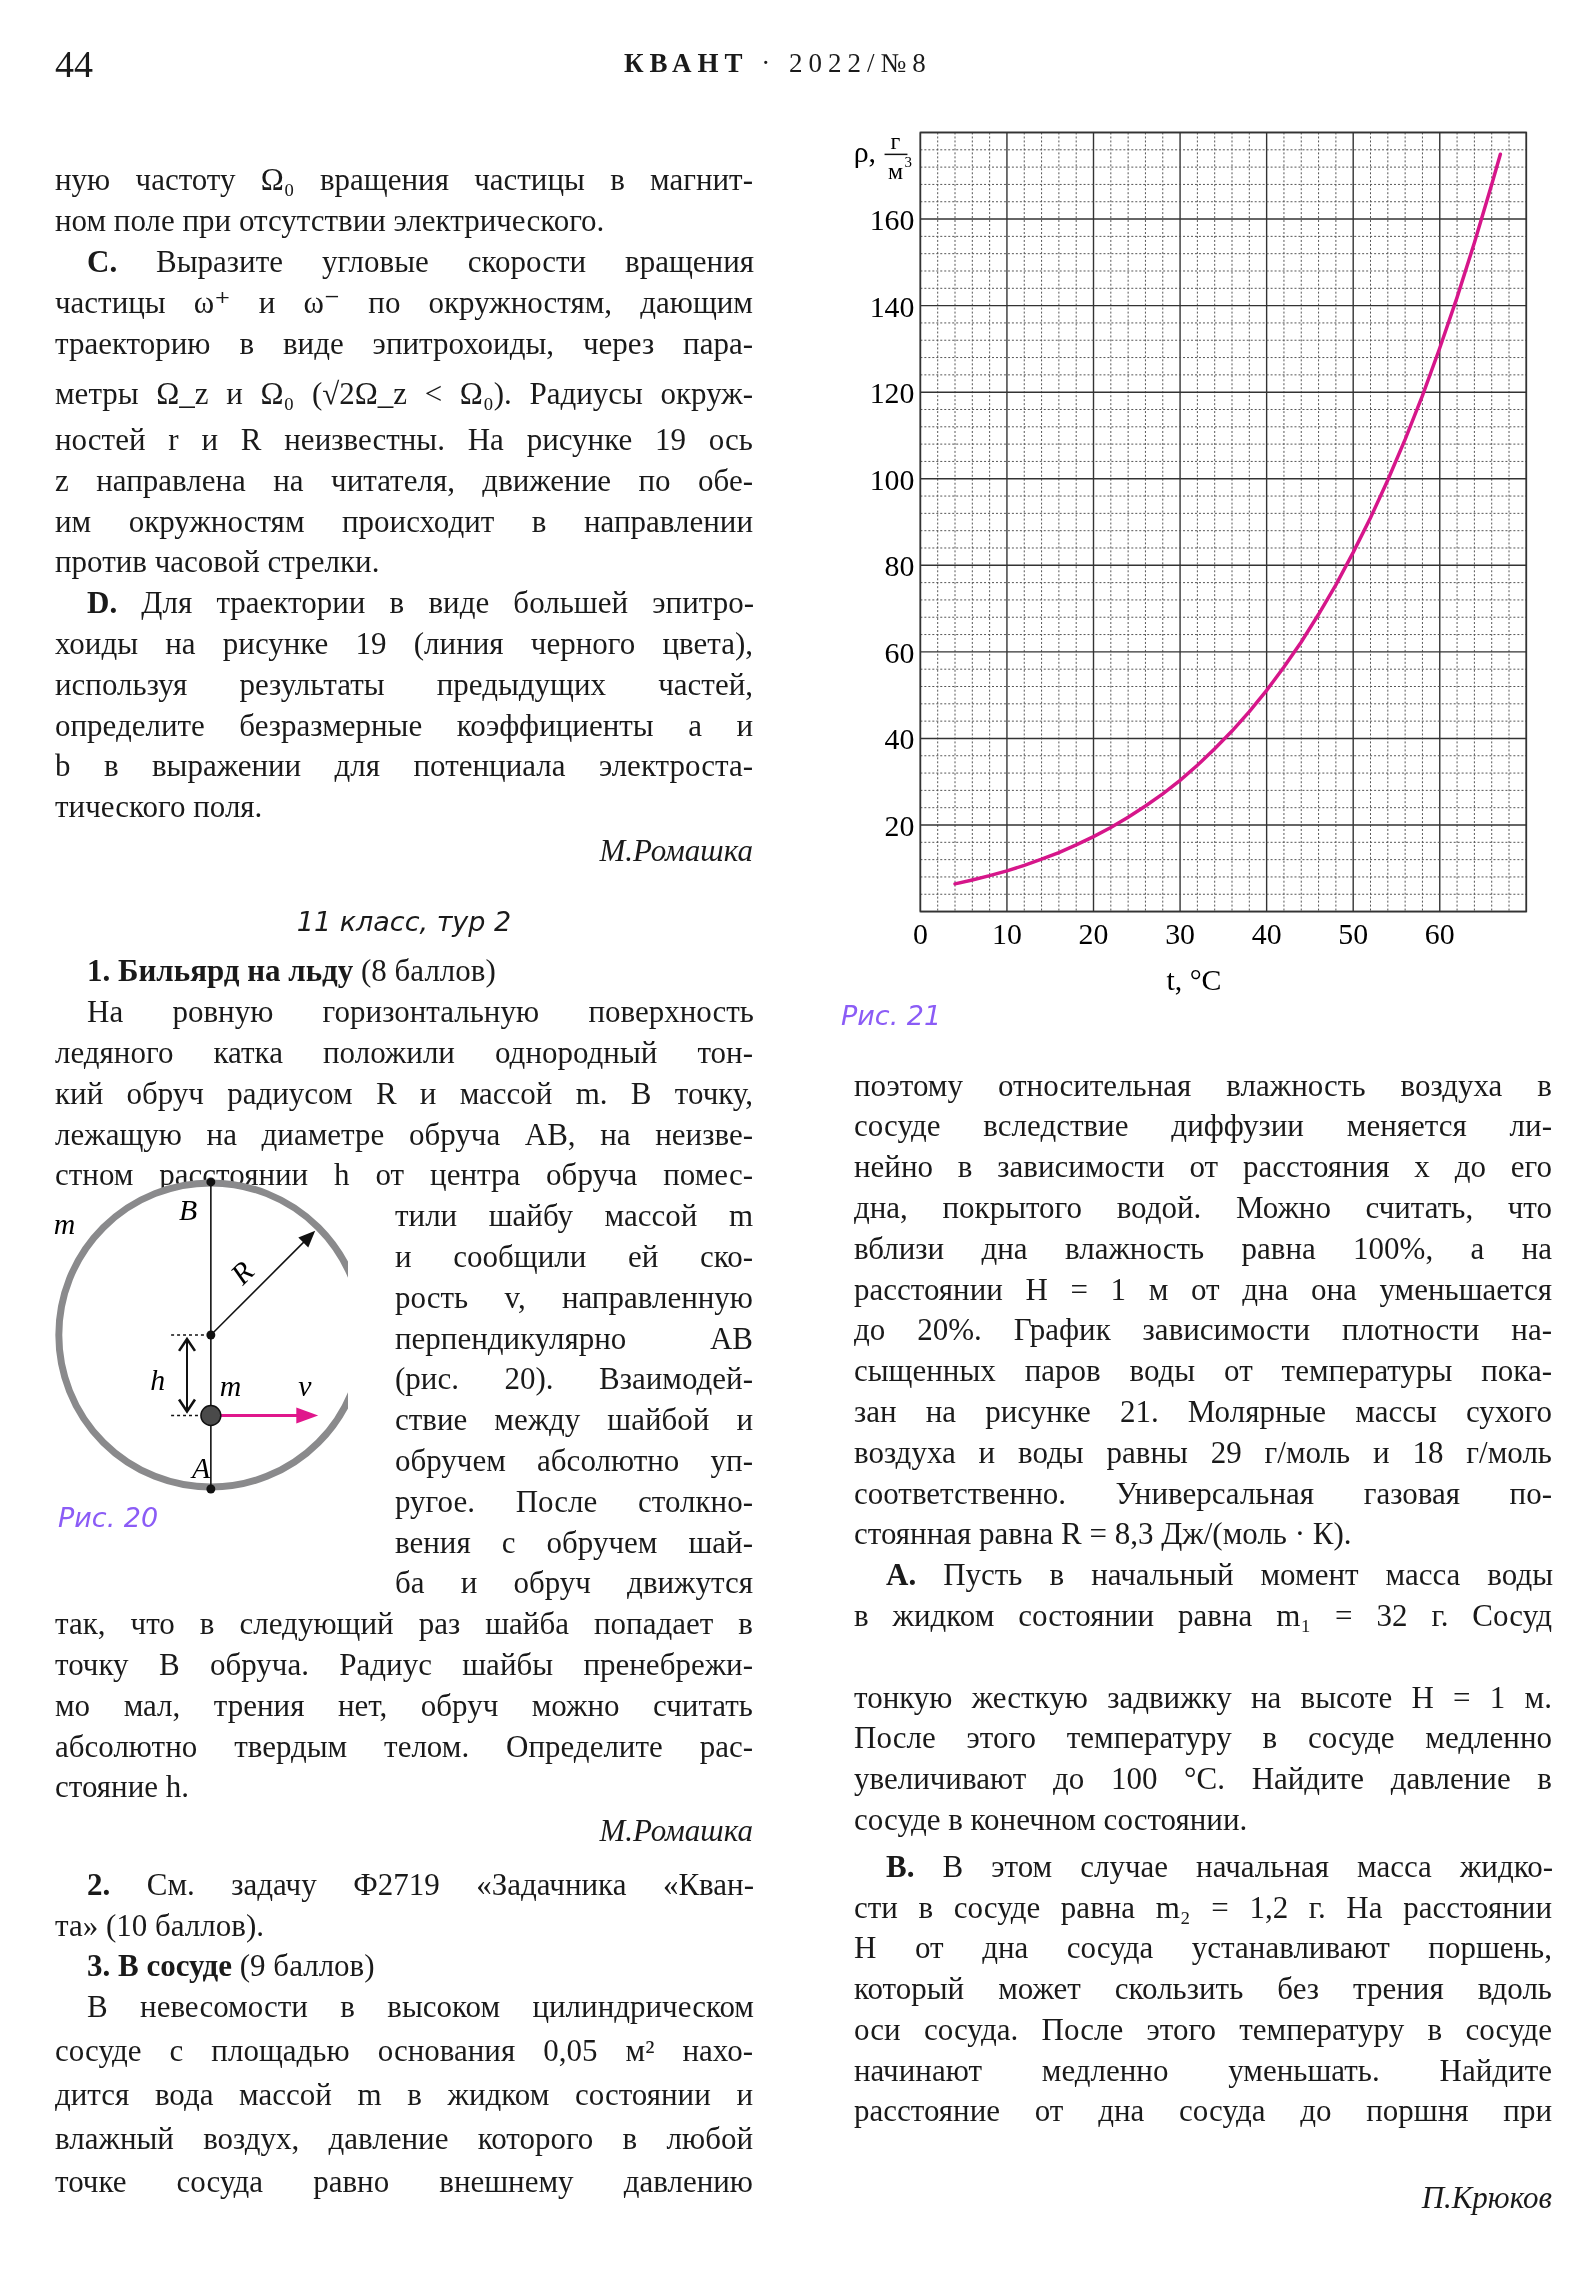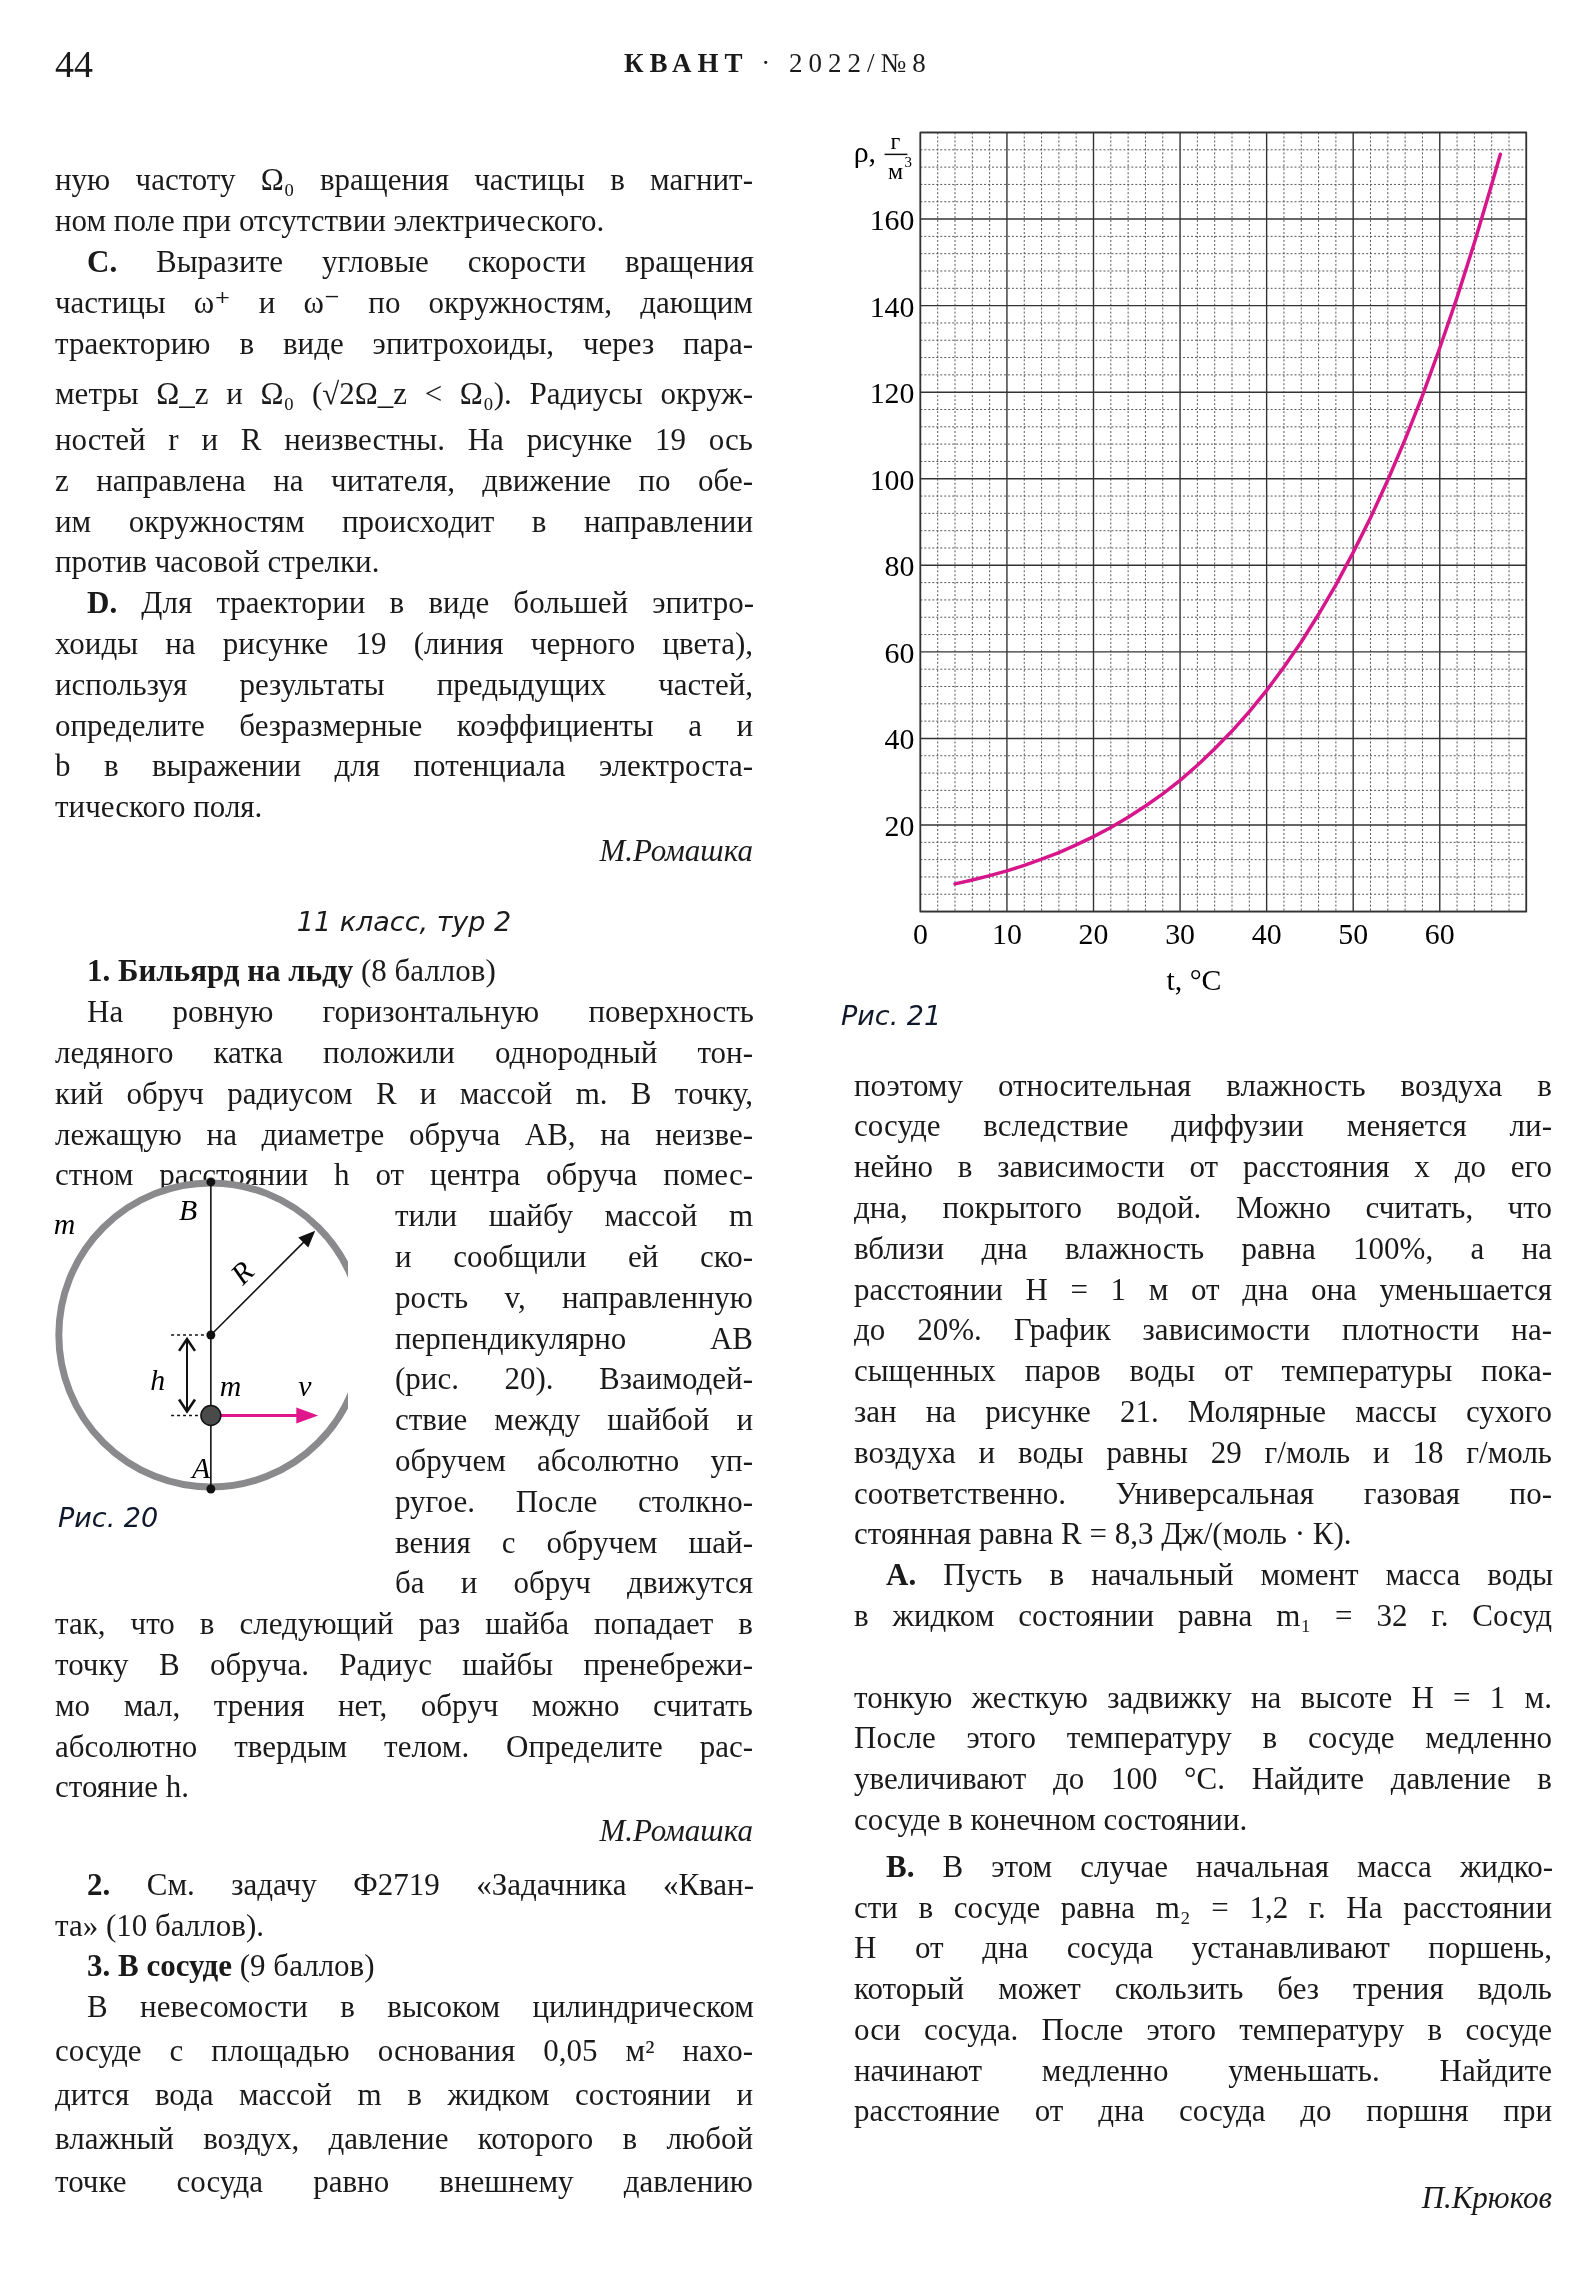--- a/index.html
+++ b/index.html
@@ -14,21 +14,21 @@
   .line { position: absolute; left: 0; width: 698px; height: 41px; font-size: 31px; line-height: 41px;
           white-space: nowrap; text-align: justify; text-align-last: justify; }
   .line.last { text-align-last: left; }
   .line.indent { padding-left: 32px; width: 667px; }
   .line.short { width: 358px; left: 340px; }
   .line.right { text-align: right; text-align-last: right; font-style: italic; }
   .line.center { text-align: center; text-align-last: center; font-style: italic;
                  font-family: "DejaVu Sans", "Liberation Sans", sans-serif; font-size: 27px; }
   .bold { font-weight: bold; }
   .caption { position: absolute; font-family: "DejaVu Sans", "Liberation Sans", sans-serif;
-             font-style: italic; font-size: 27px; color: #0f172a; }
+             font-style: italic; font-size: 27px; color: #8b5cf6; }
   svg text { font-family: "Liberation Serif", "DejaVu Serif", serif; }
 </style>
 </head>
 <body>
 
 <div class="page-num">44</div>
 <div class="running-head">
   <b>КВАНТ</b>
   <span>·</span>
   <span>2022/№8</span>

